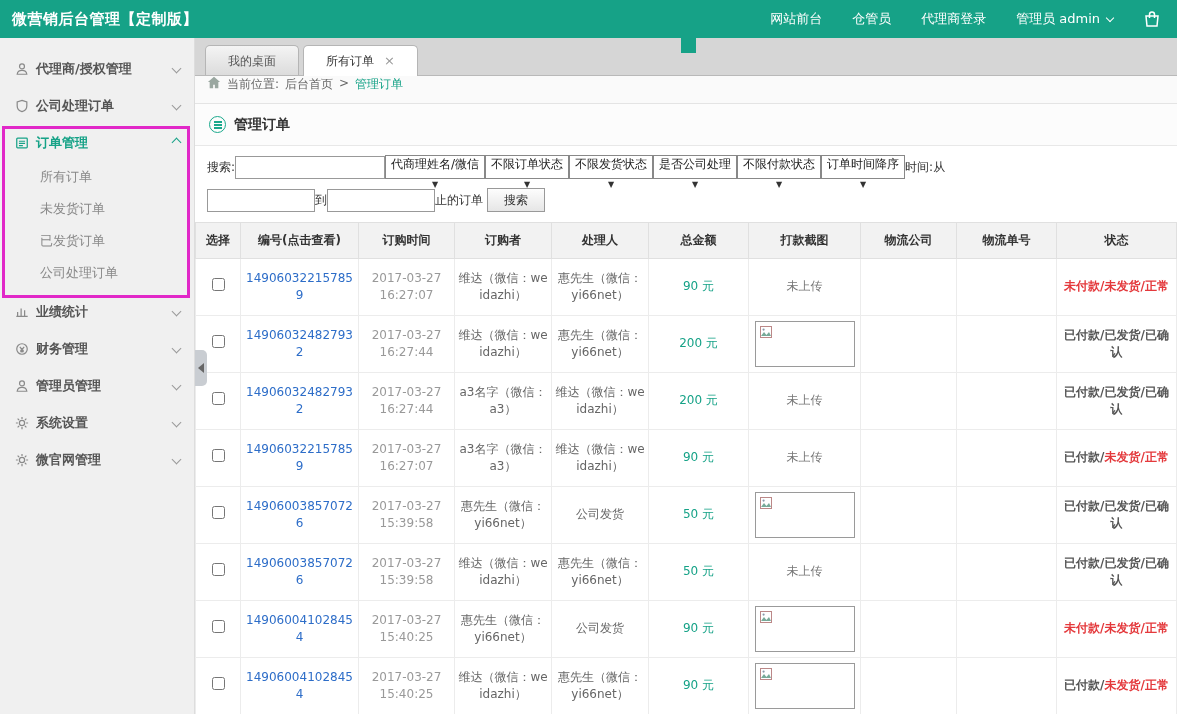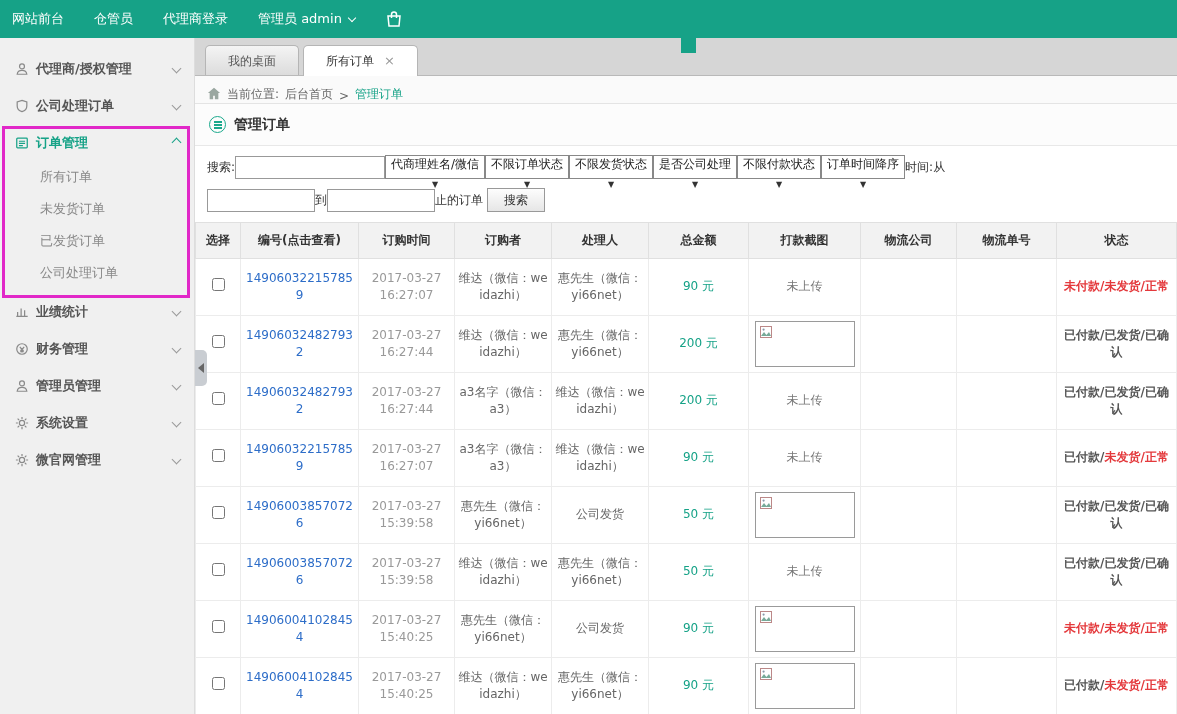--- a/index.html
+++ b/index.html
@@ -55,21 +55,21 @@
     display:flex; align-items:flex-end; padding-left:10px; position:relative; flex:none; }
   .tab { height:30px; line-height:28px; padding:0 22px; border:1px solid #b5b5b5; border-bottom:none;
     border-radius:5px 5px 0 0; background:linear-gradient(#f4f4f4,#dcdcdc); color:#555;
     margin-right:4px; cursor:pointer; display:flex; align-items:center; gap:10px; }
   .tab.active { background:#fff; color:#333; height:31px; margin-bottom:-1px; }
   .tab .close { color:#999; font-size:13px; cursor:pointer; }
   .tab-square { position:absolute; left:486px; top:0; width:15px; height:15px; background:#16a287; cursor:pointer; }
 
   
   .breadcrumb { height:28px; background:#fafafa; border-bottom:1px solid #e4e4e4;
-    display:flex; align-items:flex-end; gap:6px; padding-left:12px; color:#666; flex:none; }
+    display:flex; align-items:flex-start; gap:6px; padding-left:12px; color:#666; flex:none; }
   .breadcrumb a { color:#666; text-decoration:none; cursor:pointer; }
   .breadcrumb .current { color:#16a287; }
 
   
   .panel-header { height:42px; display:flex; align-items:center; gap:8px; padding-left:14px;
     border-bottom:1px solid #e8e8e8; background:#fcfcfc; flex:none; }
   .panel-icon { width:17px; height:17px; border-radius:50%; border:1px solid #1aa98c; position:relative; }
   .panel-icon i { position:absolute; left:3.5px; right:3.5px; height:1.5px; background:#1aa98c; }
   .panel-icon i:nth-child(1){ top:4px; } .panel-icon i:nth-child(2){ top:7px; } .panel-icon i:nth-child(3){ top:10px; }
   .panel-title { font-size:14px; font-weight:bold; color:#333; }
@@ -103,20 +103,21 @@
     position:relative; cursor:pointer; }
   .thumb .broken-img { position:absolute; left:4px; top:4px; width:12px; height:12px; }
   input[type=checkbox] { width:13px; height:13px; cursor:pointer; }
 </style>
 </head>
 <body>
 
 <div class="page">
 
   <header class="topbar">
+    <div class="topbar-title">微营销后台管理【定制版】</div>
     <nav class="topbar-nav">
       <a>网站前台</a>
       <a>仓管员</a>
       <a>代理商登录</a>
       <span class="admin-menu">
         <span>管理员 admin</span>
         <span class="chev white"></span>
       </span>
       <span class="bag-icon">
         <svg width="18" height="18" viewBox="0 0 18 18">

